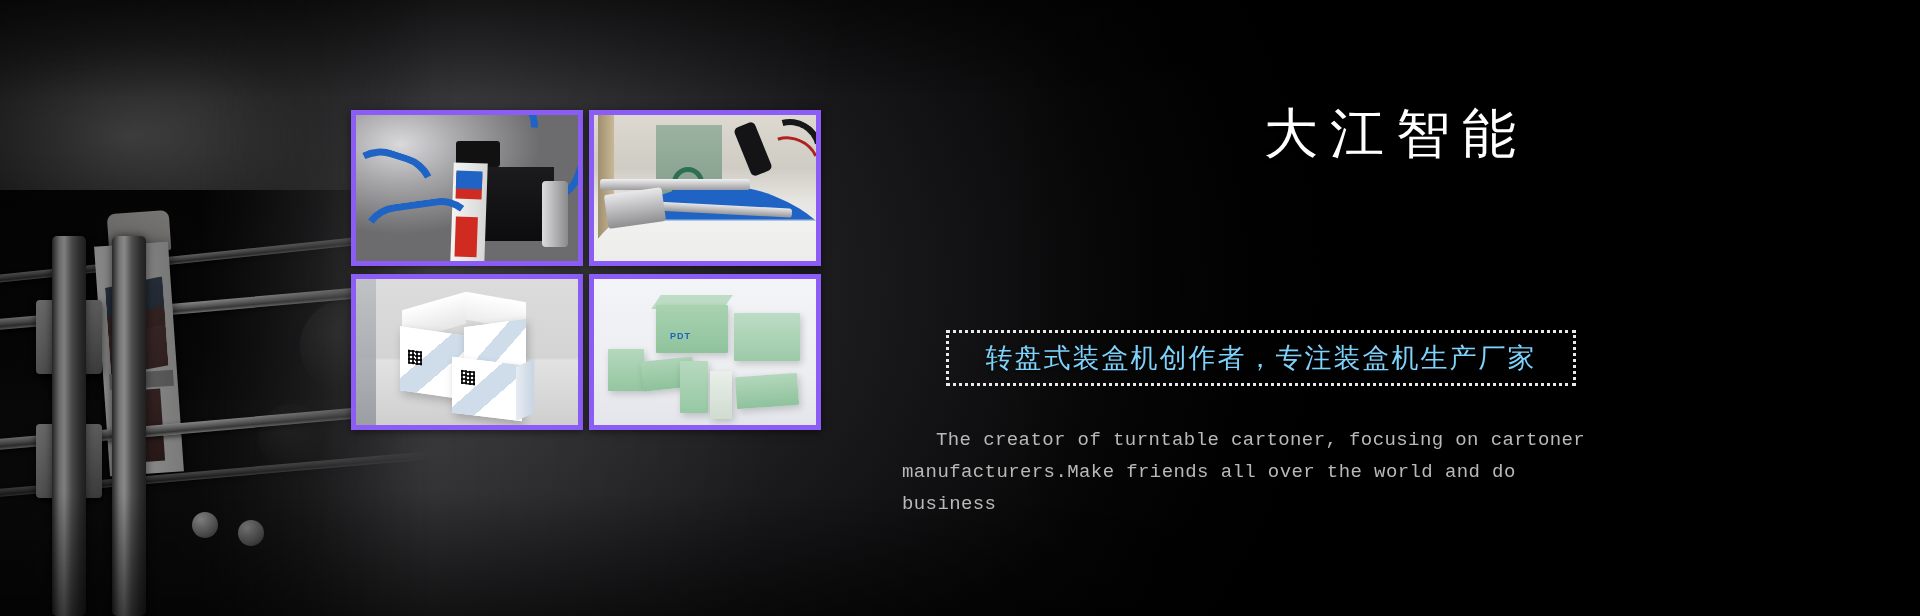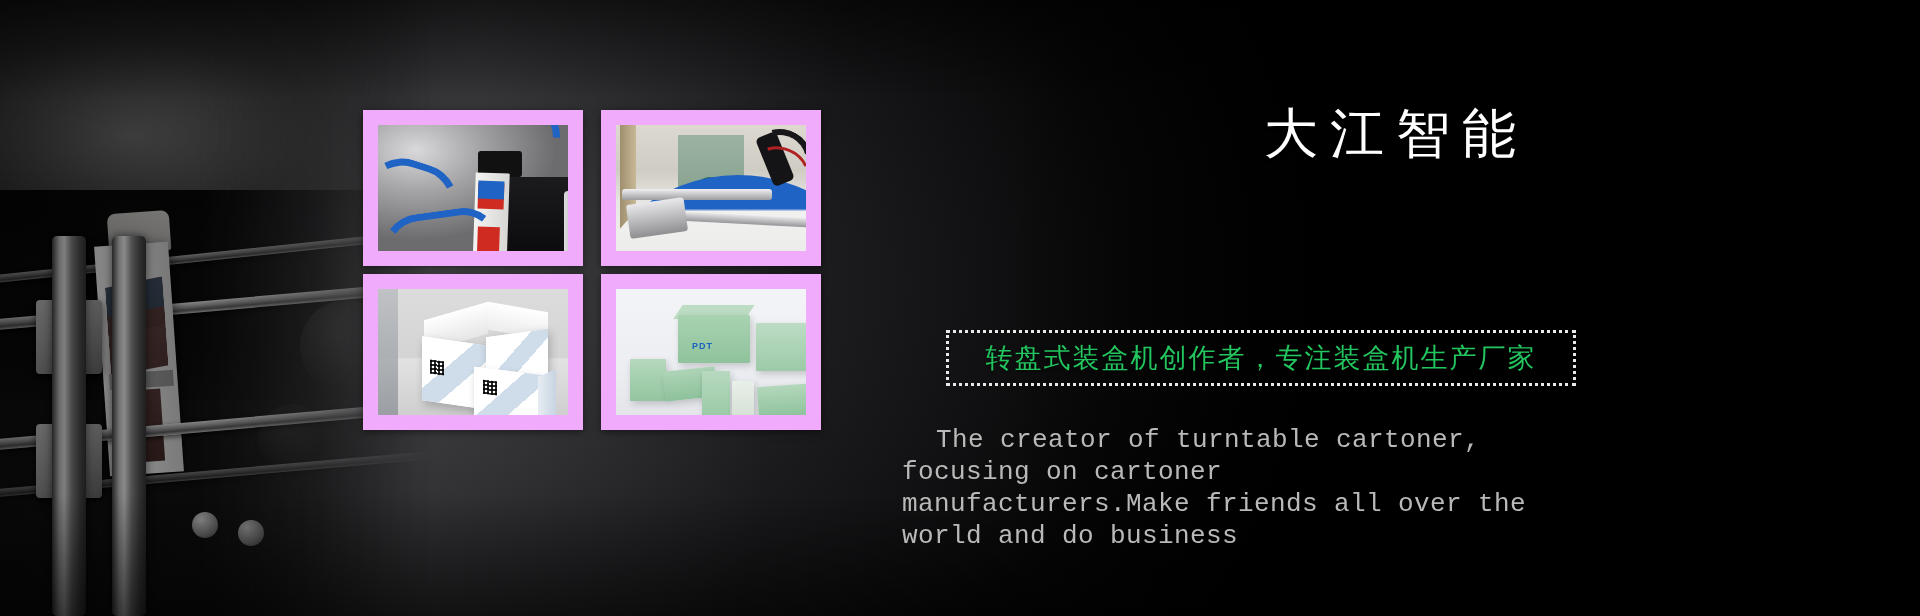--- a/index.html
+++ b/index.html
@@ -134,25 +134,24 @@
   .collage{
     position:absolute; left:351px; top:110px;
     width:470px; height:325px;
     display:grid;
     grid-template-columns:232px 232px;
     grid-template-rows:156px 156px;
     gap:8px 6px;
   }
   .tile{
     position:relative;
-    background:#f0abfc;
-    padding:15px;
+    background:#8b5cf6;
+    padding:5px;
     overflow:hidden;
     box-shadow:0 2px 8px rgba(0,0,0,.5);
-    margin-left:12px;
   }
   .tile .inner{ position:relative; width:100%; height:100%; overflow:hidden; }
 
   
   .t1 .inner{
     background:
       radial-gradient(ellipse 140px 90px at 20% 20%, #d9d9db 0%, #a5a5a7 45%, #6c6c6e 100%),
       linear-gradient(to bottom,#c9c9cb 0%,#8e8e90 45%,#3d3d3f 100%);
   }
   .hose{ position:absolute; border-radius:60px; border:7px solid #1f63c4; border-color:#1f63c4 transparent transparent transparent; }
@@ -252,29 +251,29 @@
   .tagbox{
     position:absolute; left:86px; top:330px;
     width:630px; height:56px;
     border:3px dotted #e9e9e9;
     display:flex; align-items:center; justify-content:center;
   }
   .tagbox-text{
     font-family:"Liberation Serif","DejaVu Serif",serif;
     font-size:27px;
     letter-spacing:2px;
-    color:#22c55e;
+    color:#7dd3fc;
     white-space:nowrap;
     text-shadow:0 1px 3px rgba(0,0,0,.7);
   }
 
   .en{
     position:absolute; left:42px; top:424px; width:700px;
     font-family:"Liberation Mono","DejaVu Sans Mono",monospace;
-    font-size:26px;
+    font-size:19px;
     line-height:32px;
     color:#b9b9b9;
     letter-spacing:0.4px;
   }
   .en .indent{ display:inline-block; width:34px; }
 </style>
 </head>
 <body>
 
 <div class="banner">

